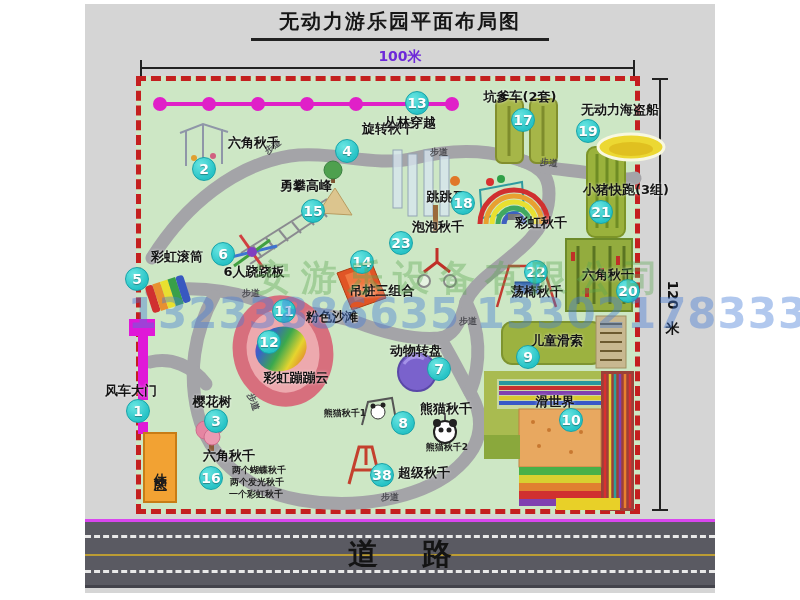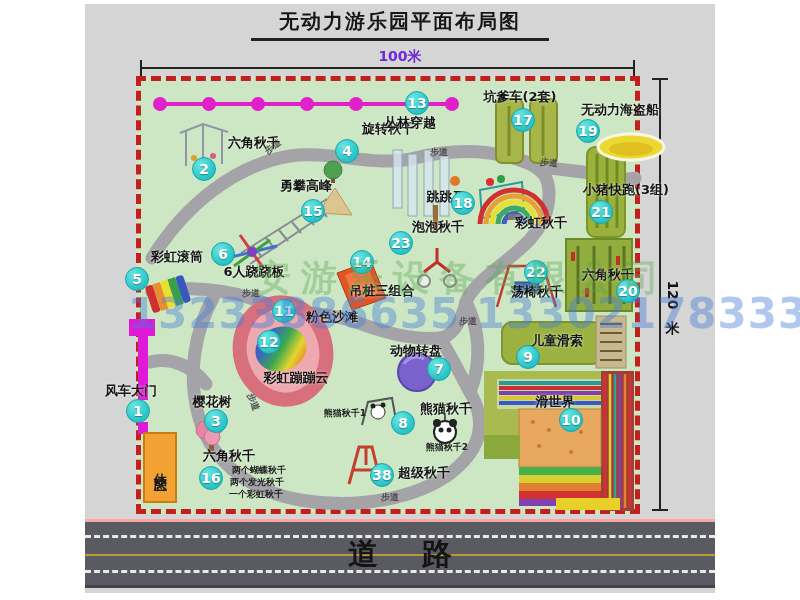--- a/index.html
+++ b/index.html
@@ -39,21 +39,21 @@
   .rest-area span { writing-mode:vertical-rl; font-size:13px; font-weight:bold; color:#1c1c1c; letter-spacing:3px; }
   
   .wm-company { position:absolute; left:462px; top:278px; transform:translate(-50%,-50%);
                 font-size:36px; font-weight:bold; color:rgba(90,165,80,.38);
                 letter-spacing:10px; white-space:nowrap; z-index:40; pointer-events:none; }
   .wm-phone { position:absolute; left:468px; top:313px; transform:translate(-50%,-50%);
               font-size:42px; font-weight:bold; color:rgba(70,125,215,.42);
               letter-spacing:1px; white-space:nowrap; z-index:40; pointer-events:none; }
   
   .road { position:absolute; left:85px; top:519px; width:630px; height:69px;
-          background:#5a5a62; border-top:3px solid #fca5a5; border-bottom:3px solid #43434b; z-index:10; }
+          background:#5a5a62; border-top:3px solid #d946ef; border-bottom:3px solid #43434b; z-index:10; }
   .road-dash { position:absolute; left:0; width:100%; height:0; border-top:3px dashed #e9e9e9; }
   .road-center { position:absolute; left:0; top:32px; width:100%; height:2px; background:#bb9c34; }
   .road-label { position:absolute; left:50%; top:50%; transform:translate(-50%,-50%);
                 font-size:30px; font-weight:bold; color:#141414; letter-spacing:44px;
                 text-indent:44px; white-space:nowrap; z-index:11; }
   svg.gfx { position:absolute; left:0; top:0; z-index:20; pointer-events:none; }
 </style>
 </head>
 <body>
 

